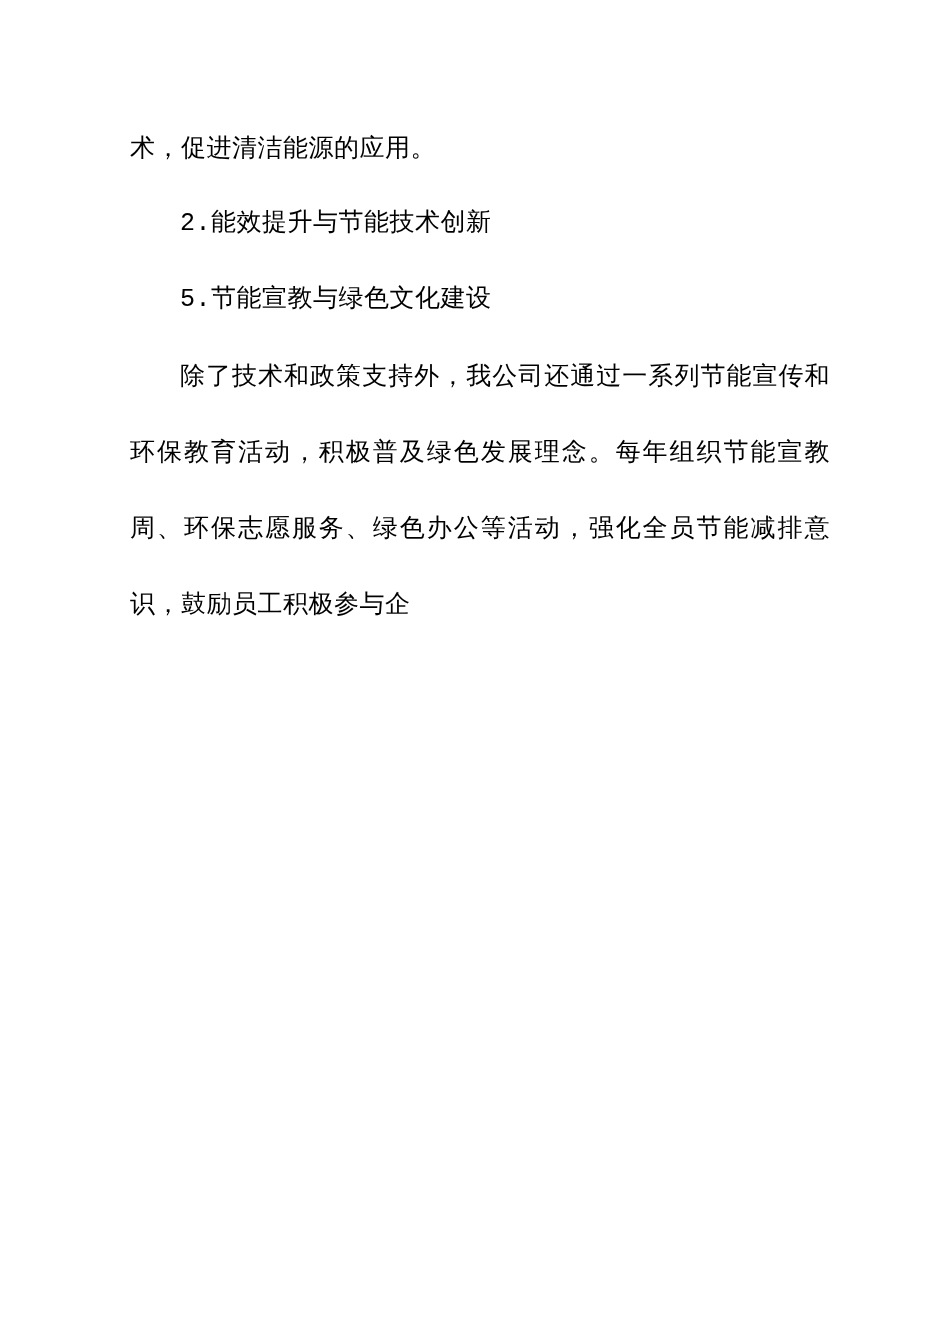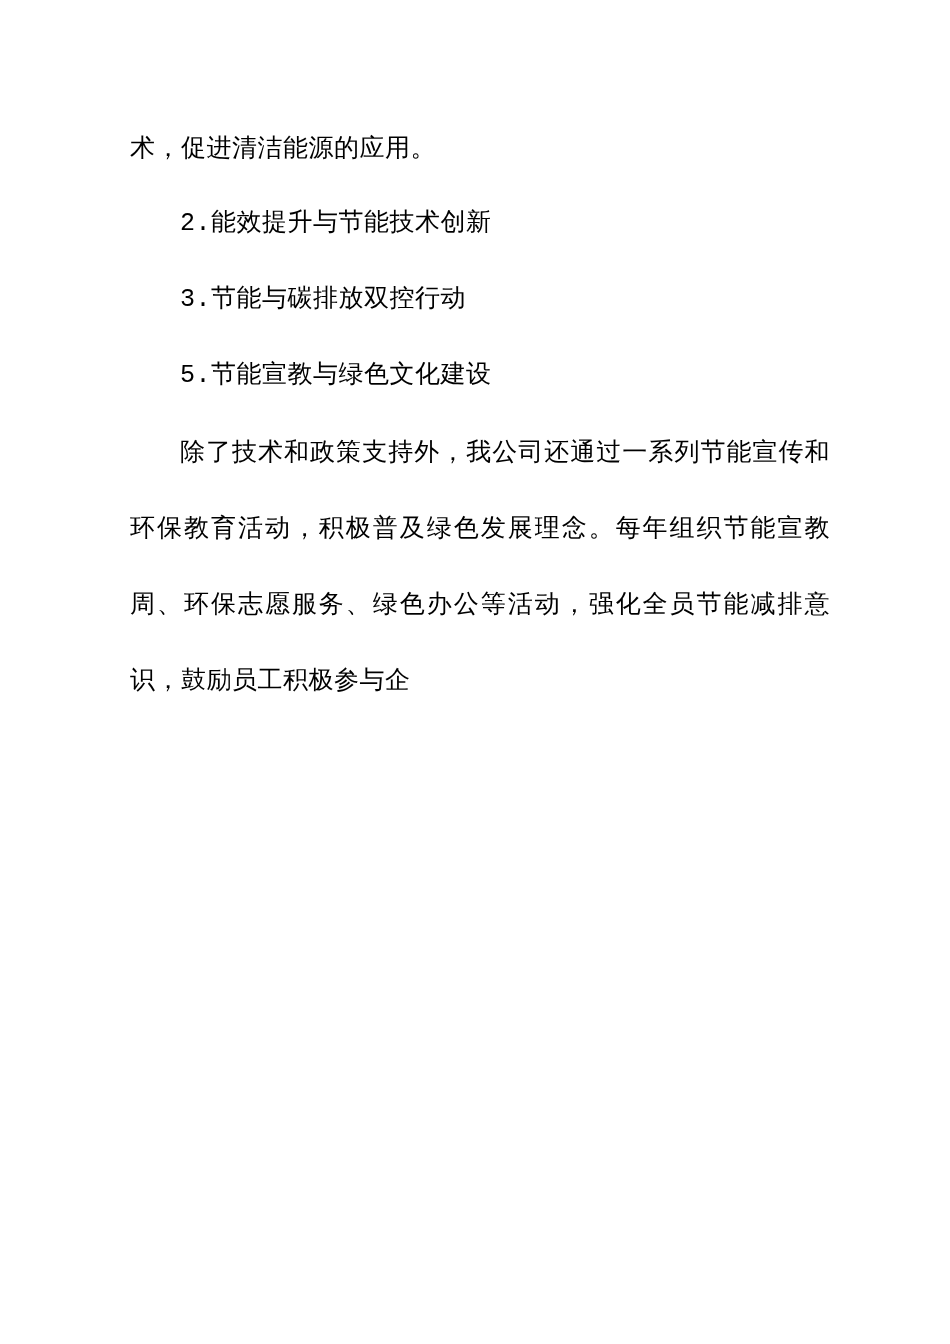--- a/index.html
+++ b/index.html
@@ -42,17 +42,16 @@
     font-family: Liberation Mono, monospace;
   }
 </style>
 </head>
 <body>
 
 <div class="page">
   <div class="doc-body">
     <p class="cont">术，促进清洁能源的应用。</p>
     <p class="heading">2.能效提升与节能技术创新</p>
-    <p class="heading">3.节能与碳排放双控行动</p>
     <p class="heading">5.节能宣教与绿色文化建设</p>
     <p class="para">除了技术和政策支持外，我公司还通过一系列节能宣传和环保教育活动，积极普及绿色发展理念。每年组织节能宣教周、环保志愿服务、绿色办公等活动，强化全员节能减排意识，鼓励员工积极参与企</p>
   </div>
 </div>
 
 </body></html>

